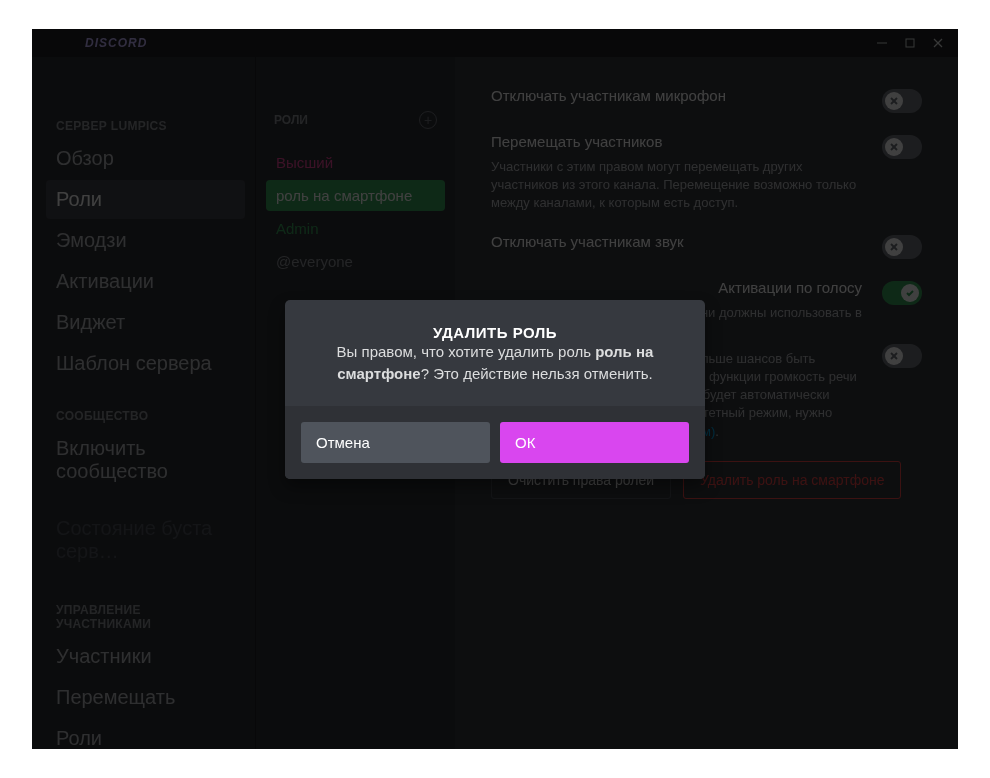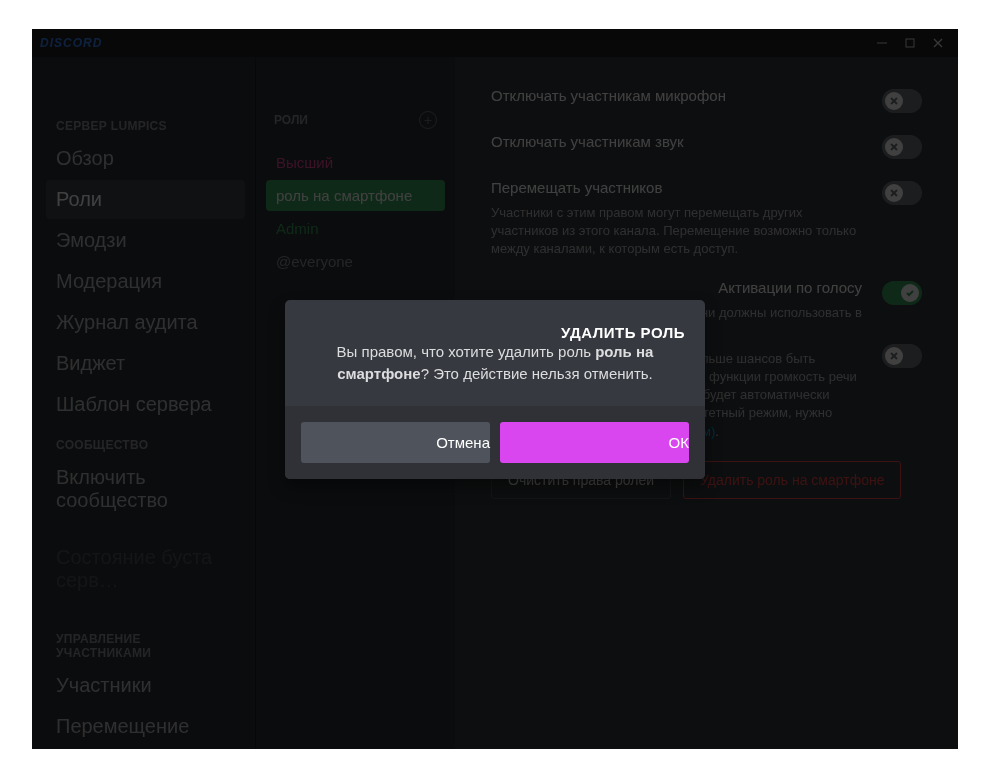--- a/index.html
+++ b/index.html
@@ -17,21 +17,21 @@
     display: flex; flex-direction: column;
   }
   .titlebar {
     height: 28px; background: #202225;
     display: flex; align-items: center; justify-content: space-between;
     padding: 0 6px 0 8px;
     color: #fff;
   }
   .titlebar-logo {
     font-weight: 800; letter-spacing: 1px; font-size: 12px;
-    color: #3b82f6; font-style: italic;
+    color: #c4b5fd; font-style: italic; margin-left: 45px;
   }
   .win-ctrls { display: flex; gap: 0; }
   .win-btn {
     width: 28px; height: 22px;
     display: flex; align-items: center; justify-content: center;
     color: #dcddde; font-size: 12px; cursor: pointer;
   }
   .win-btn svg { width: 10px; height: 10px; }
   .body {
     flex: 1; display: flex; background: #36393f; overflow: hidden;
@@ -127,29 +127,28 @@
   }
   .modal {
     width: 420px; background: #36393f; border-radius: 5px;
     overflow: hidden;
     box-shadow: 0 8px 16px rgba(0,0,0,0.4);
   }
   .modal-body { padding: 24px 20px 20px 20px; text-align: center; }
   .modal-title {
     font-size: 15px; font-weight: 700; color: #fff;
     text-transform: uppercase; letter-spacing: 0.5px;
-    text-align: right;
   }
   .modal-text { font-size: 15px; color: #dcddde; line-height: 1.5; }
   .modal-footer {
     background: #2f3136; padding: 16px; display: flex; gap: 10px;
   }
   .mbtn {
-    flex: 1; padding: 12px 0; border-radius: 3px; border: none;
-    font-size: 15px; font-weight: 500; cursor: pointer; text-align: right;
+    flex: 1; padding: 12px 15px; border-radius: 3px; border: none;
+    font-size: 15px; font-weight: 500; cursor: pointer; text-align: left;
   }
   .mbtn.cancel { background: #4f545c; color: #fff; }
   .mbtn.ok { background: #d946ef; color: #fff; }
 </style>
 </head>
 <body>
 
 <div class="app">
 
   <div class="titlebar">
@@ -174,35 +173,34 @@
     </div>
   </div>
 
   <div class="body">
 
     <div class="sidebar1">
       <div class="sec-header">СЕРВЕР LUMPICS</div>
       <div class="nav-item">Обзор</div>
       <div class="nav-item active">Роли</div>
       <div class="nav-item">Эмодзи</div>
-      <div class="nav-item">Модерация</div>
-      <div class="nav-item">Журнал аудита</div>
+      <div class="nav-item">Активации</div>
       <div class="nav-item">Виджет</div>
       <div class="nav-item">Шаблон сервера</div>
 
-      <div class="sec-header" style="margin-top:6px">СООБЩЕСТВО</div>
+      <div class="sec-header" style="margin-top:18px">СООБЩЕСТВО</div>
       <div class="nav-item">Включить сообщество</div>
 
       <div class="divider"></div>
       <div class="nav-item" style="color:#4f545c">Состояние буста серв…</div>
       <div class="divider"></div>
 
       <div class="sec-header">УПРАВЛЕНИЕ УЧАСТНИКАМИ</div>
       <div class="nav-item">Участники</div>
-      <div class="nav-item">Перемещение</div>
+      <div class="nav-item">Перемещать</div>
       <div class="nav-item">Роли</div>
 
       <div class="divider"></div>
       <div class="nav-item danger">Удалить сервер</div>
     </div>
 
     <div class="sidebar2">
       <div class="roles-header-row">
         <div class="roles-header">РОЛИ</div>
         <div class="add-role">
@@ -225,37 +223,37 @@
               <svg width="10" height="10" viewBox="0 0 10 10">
                 <line x1="2" y1="2" x2="8" y2="8" stroke-width="2"></line>
                 <line x1="8" y1="2" x2="2" y2="8" stroke-width="2"></line>
               </svg>
             </div>
         </div>
       </div>
 
       <div class="perm">
         <div class="perm-text">
+          <div class="perm-title">Перемещать участников</div>
+          <div class="perm-desc">Участники с этим правом могут перемещать других участников из этого канала. Перемещение возможно только между каналами, к которым есть доступ.</div>
+        </div>
+        <div class="toggle off">
+          <div class="knob">
+              <svg width="10" height="10" viewBox="0 0 10 10">
+                <line x1="2" y1="2" x2="8" y2="8" stroke-width="2"></line>
+                <line x1="8" y1="2" x2="2" y2="8" stroke-width="2"></line>
+              </svg>
+            </div>
+        </div>
+      </div>
+
+      <div class="perm">
+        <div class="perm-text">
             <div class="perm-title">Отключать участникам звук</div>
           </div>
-        <div class="toggle off">
-          <div class="knob">
-              <svg width="10" height="10" viewBox="0 0 10 10">
-                <line x1="2" y1="2" x2="8" y2="8" stroke-width="2"></line>
-                <line x1="8" y1="2" x2="2" y2="8" stroke-width="2"></line>
-              </svg>
-            </div>
-        </div>
-      </div>
-
-      <div class="perm">
-        <div class="perm-text">
-          <div class="perm-title">Перемещать участников</div>
-          <div class="perm-desc">Участники с этим правом могут перемещать других участников из этого канала. Перемещение возможно только между каналами, к которым есть доступ.</div>
-        </div>
         <div class="toggle off">
           <div class="knob">
               <svg width="10" height="10" viewBox="0 0 10 10">
                 <line x1="2" y1="2" x2="8" y2="8" stroke-width="2"></line>
                 <line x1="8" y1="2" x2="2" y2="8" stroke-width="2"></line>
               </svg>
             </div>
         </div>
       </div>
 

